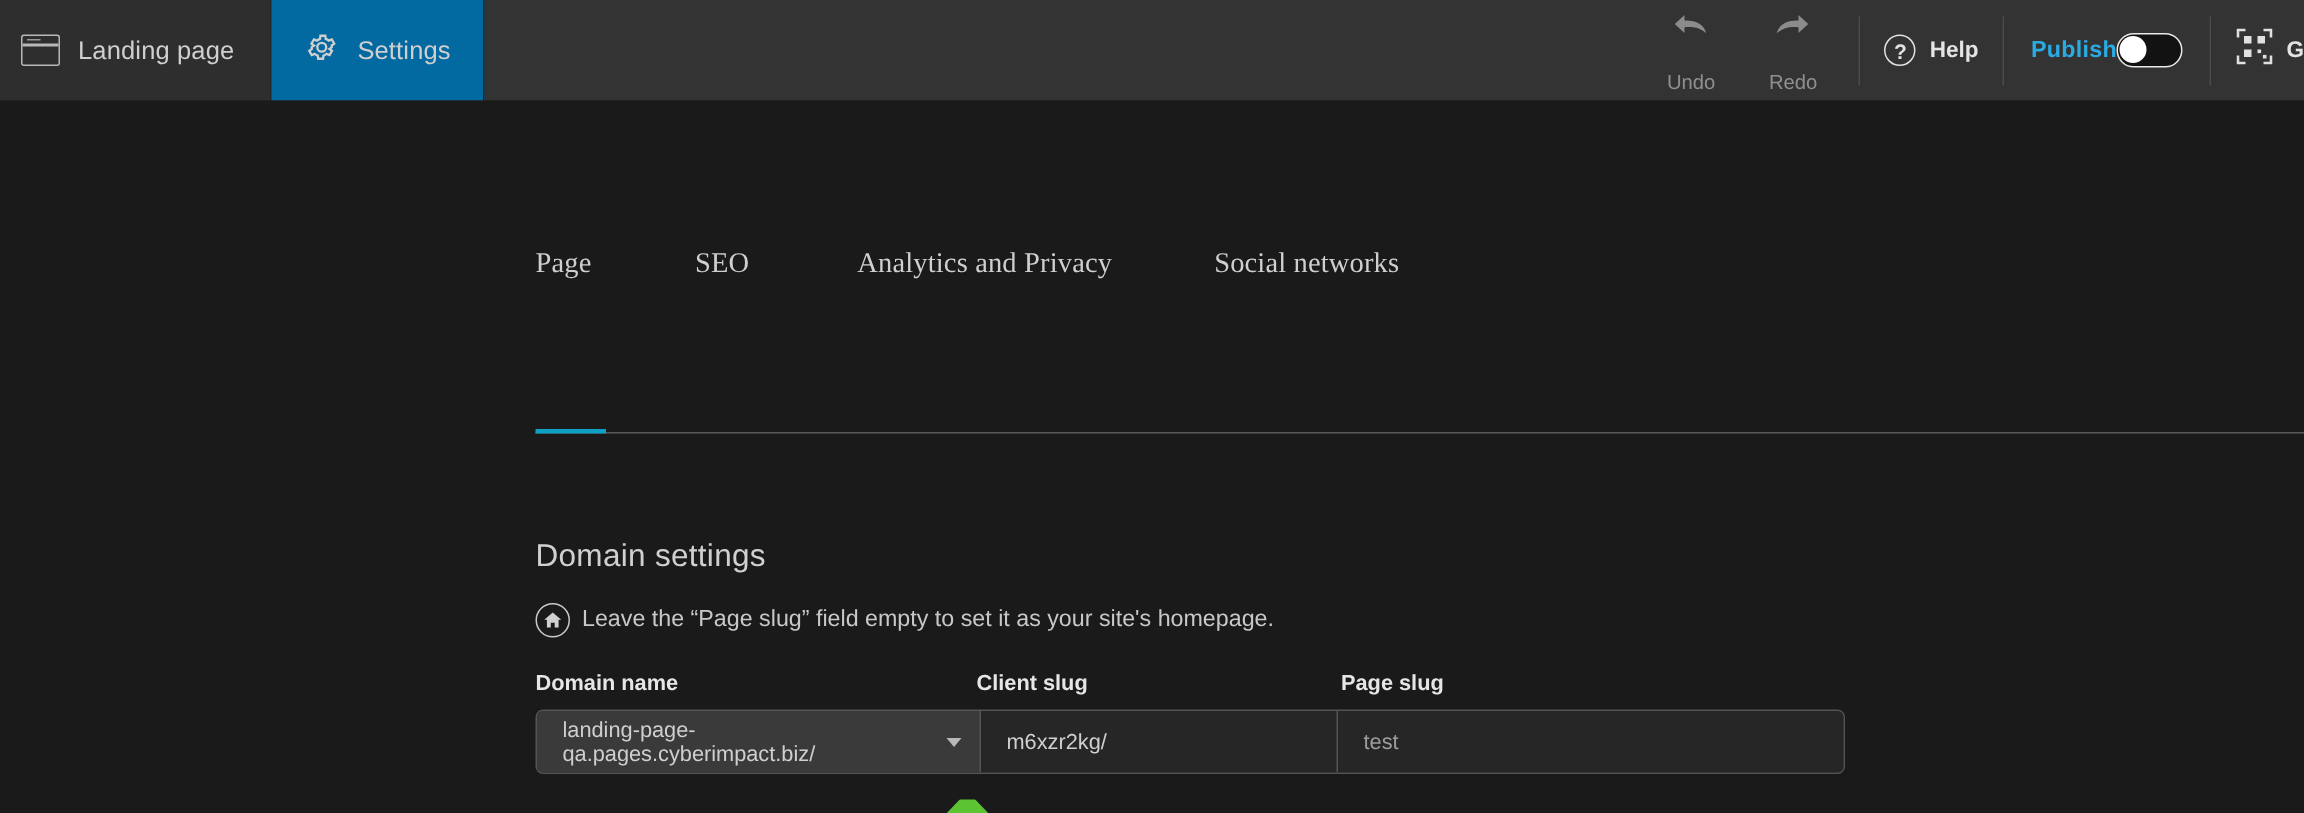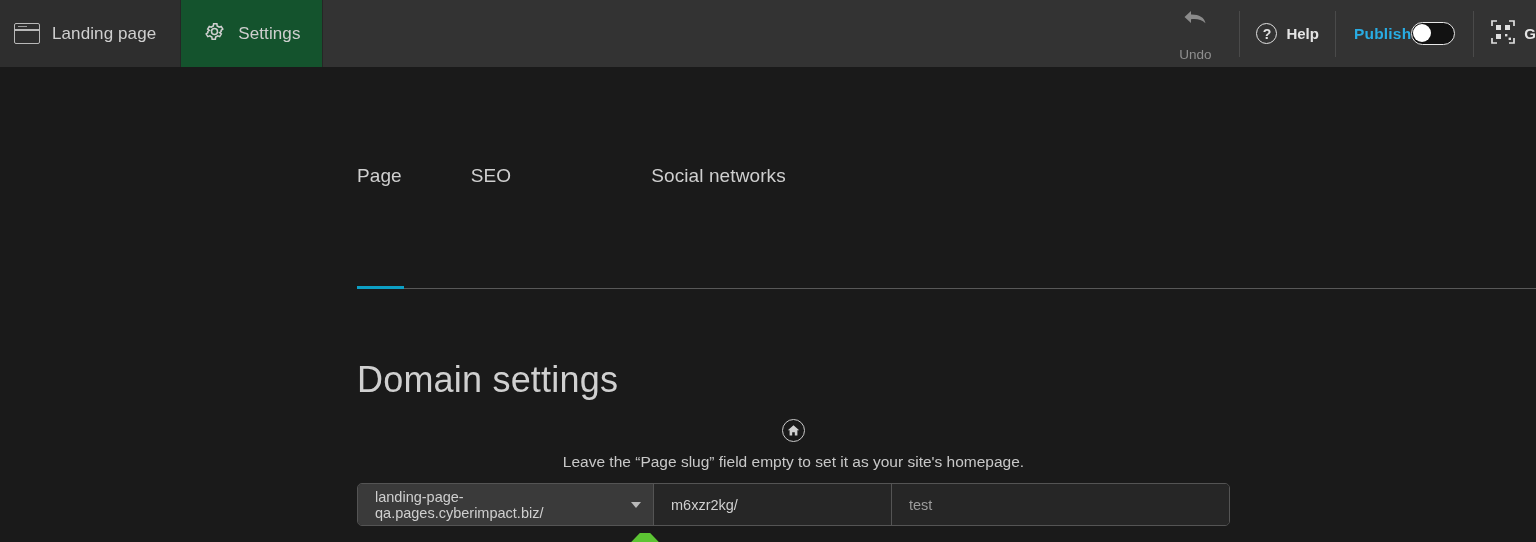--- a/index.html
+++ b/index.html
@@ -37,21 +37,21 @@
     align-items: center;
     gap: 12px;
     padding: 0 22px;
     height: 67px;
     cursor: pointer;
     color: #cfcfcf;
     font-size: 17px;
     border-right: 1px solid #262626;
   }
   .nav-tab.active {
-    background: #14532d;
+    background: #0369a1;
   }
   .nav-tab.first {
     background: #2e2e2e;
     padding-left: 14px;
     padding-right: 24px;
   }
   .nav-tab-label { white-space: nowrap; letter-spacing: .1px; }
 
   .icon-window {
     width: 26px; height: 21px;
@@ -187,20 +187,21 @@
   }
 
   .tabs-row {
     position: absolute;
     top: 98px;
     left: 357px;
     right: 0;
     height: 52px;
     display: flex;
     align-items: flex-start;
+    font-family: Liberation Serif, serif;
   }
   .tab-item {
     font-size: 19px;
     color: #cfcfcf;
     cursor: pointer;
     padding-bottom: 22px;
     white-space: nowrap;
     letter-spacing: .1px;
   }
   .tab-gap-1 { width: 69px; }
@@ -222,36 +223,35 @@
     height: 3px;
     background: #0d9fc4;
   }
 
   .content {
     position: absolute;
     top: 292px;
     left: 357px;
   }
   .section-title {
-    font-size: 36px;
+    font-size: 21px;
     font-weight: normal;
     color: #d0d0d0;
     margin: 0 0 18px 0;
     letter-spacing: .2px;
   }
   .desc-line {
     font-size: 15.5px;
     color: #c8c8c8;
     line-height: 1.55;
   }
   .desc-line-2 {
     display: flex;
     align-items: center;
     gap: 8px;
-    flex-direction: column;
   }
   .home-icon {
     width: 23px; height: 23px;
     border: 1.6px solid #c9c9c9;
     border-radius: 50%;
     display: flex;
     align-items: center;
     justify-content: center;
     flex: none;
   }
@@ -355,20 +355,28 @@
 
     <div class="tool-btn">
       <span class="arrow-svg">
         <svg width="30" height="24" viewBox="0 0 30 24">
           <path d="M11 5 L4.5 11 L11 17 L11 13.2 C17 12.4 21.5 13.6 25.5 17.2 C24 11.2 19 8.4 11 8.6 Z" fill="#8b8b8b"></path>
         </svg>
       </span>
       <span class="tool-label">Undo</span>
     </div>
 
+    <div class="tool-btn">
+      <span class="arrow-svg">
+        <svg width="30" height="24" viewBox="0 0 30 24">
+          <path d="M19 5 L25.5 11 L19 17 L19 13.2 C13 12.4 8.5 13.6 4.5 17.2 C6 11.2 11 8.4 19 8.6 Z" fill="#8b8b8b"></path>
+        </svg>
+      </span>
+      <span class="tool-label">Redo</span>
+    </div>
 
     <div class="vdiv"></div>
 
     <div class="help-btn">
       <span class="help-circle">?</span>
       <span class="help-label">Help</span>
     </div>
 
     <div class="vdiv"></div>
 
@@ -401,40 +409,46 @@
   </div>
 </div>
 
 <div class="main">
 
   <div class="tabs-row">
     <div class="tab-item">Page</div>
     <div class="tab-gap-1"></div>
     <div class="tab-item">SEO</div>
     <div class="tab-gap-2"></div>
+    <div class="tab-item">Analytics and Privacy</div>
     <div class="tab-gap-3"></div>
     <div class="tab-item">Social networks</div>
   </div>
   <div class="tabs-underline"></div>
   <div class="tabs-underline-active"></div>
 
   <div class="content">
 
     <h1 class="section-title">Domain settings</h1>
 
 
     <div class="desc-line desc-line-2">
       <span class="home-icon">
         <svg width="13" height="13" viewBox="0 0 16 16">
           <path d="M8 1.6 L15 7.6 L12.8 7.6 L12.8 14 L9.6 14 L9.6 10 L6.4 10 L6.4 14 L3.2 14 L3.2 7.6 L1 7.6 Z" fill="#d0d0d0"></path>
         </svg>
       </span>
       <span>Leave the “Page slug” field empty to set it as your site's homepage.</span>
     </div>
 
+    <div class="fields-labels">
+      <span class="flabel domain">Domain name</span>
+      <span class="flabel client">Client slug</span>
+      <span class="flabel page">Page slug</span>
+    </div>
 
     <div class="field-group">
       <div class="field field-select">
         <span>landing-page-qa.pages.cyberimpact.biz/</span>
         <span class="caret"></span>
       </div>
       <div class="field field-client">
         <span>m6xzr2kg/</span>
       </div>
       <div class="field field-page">

